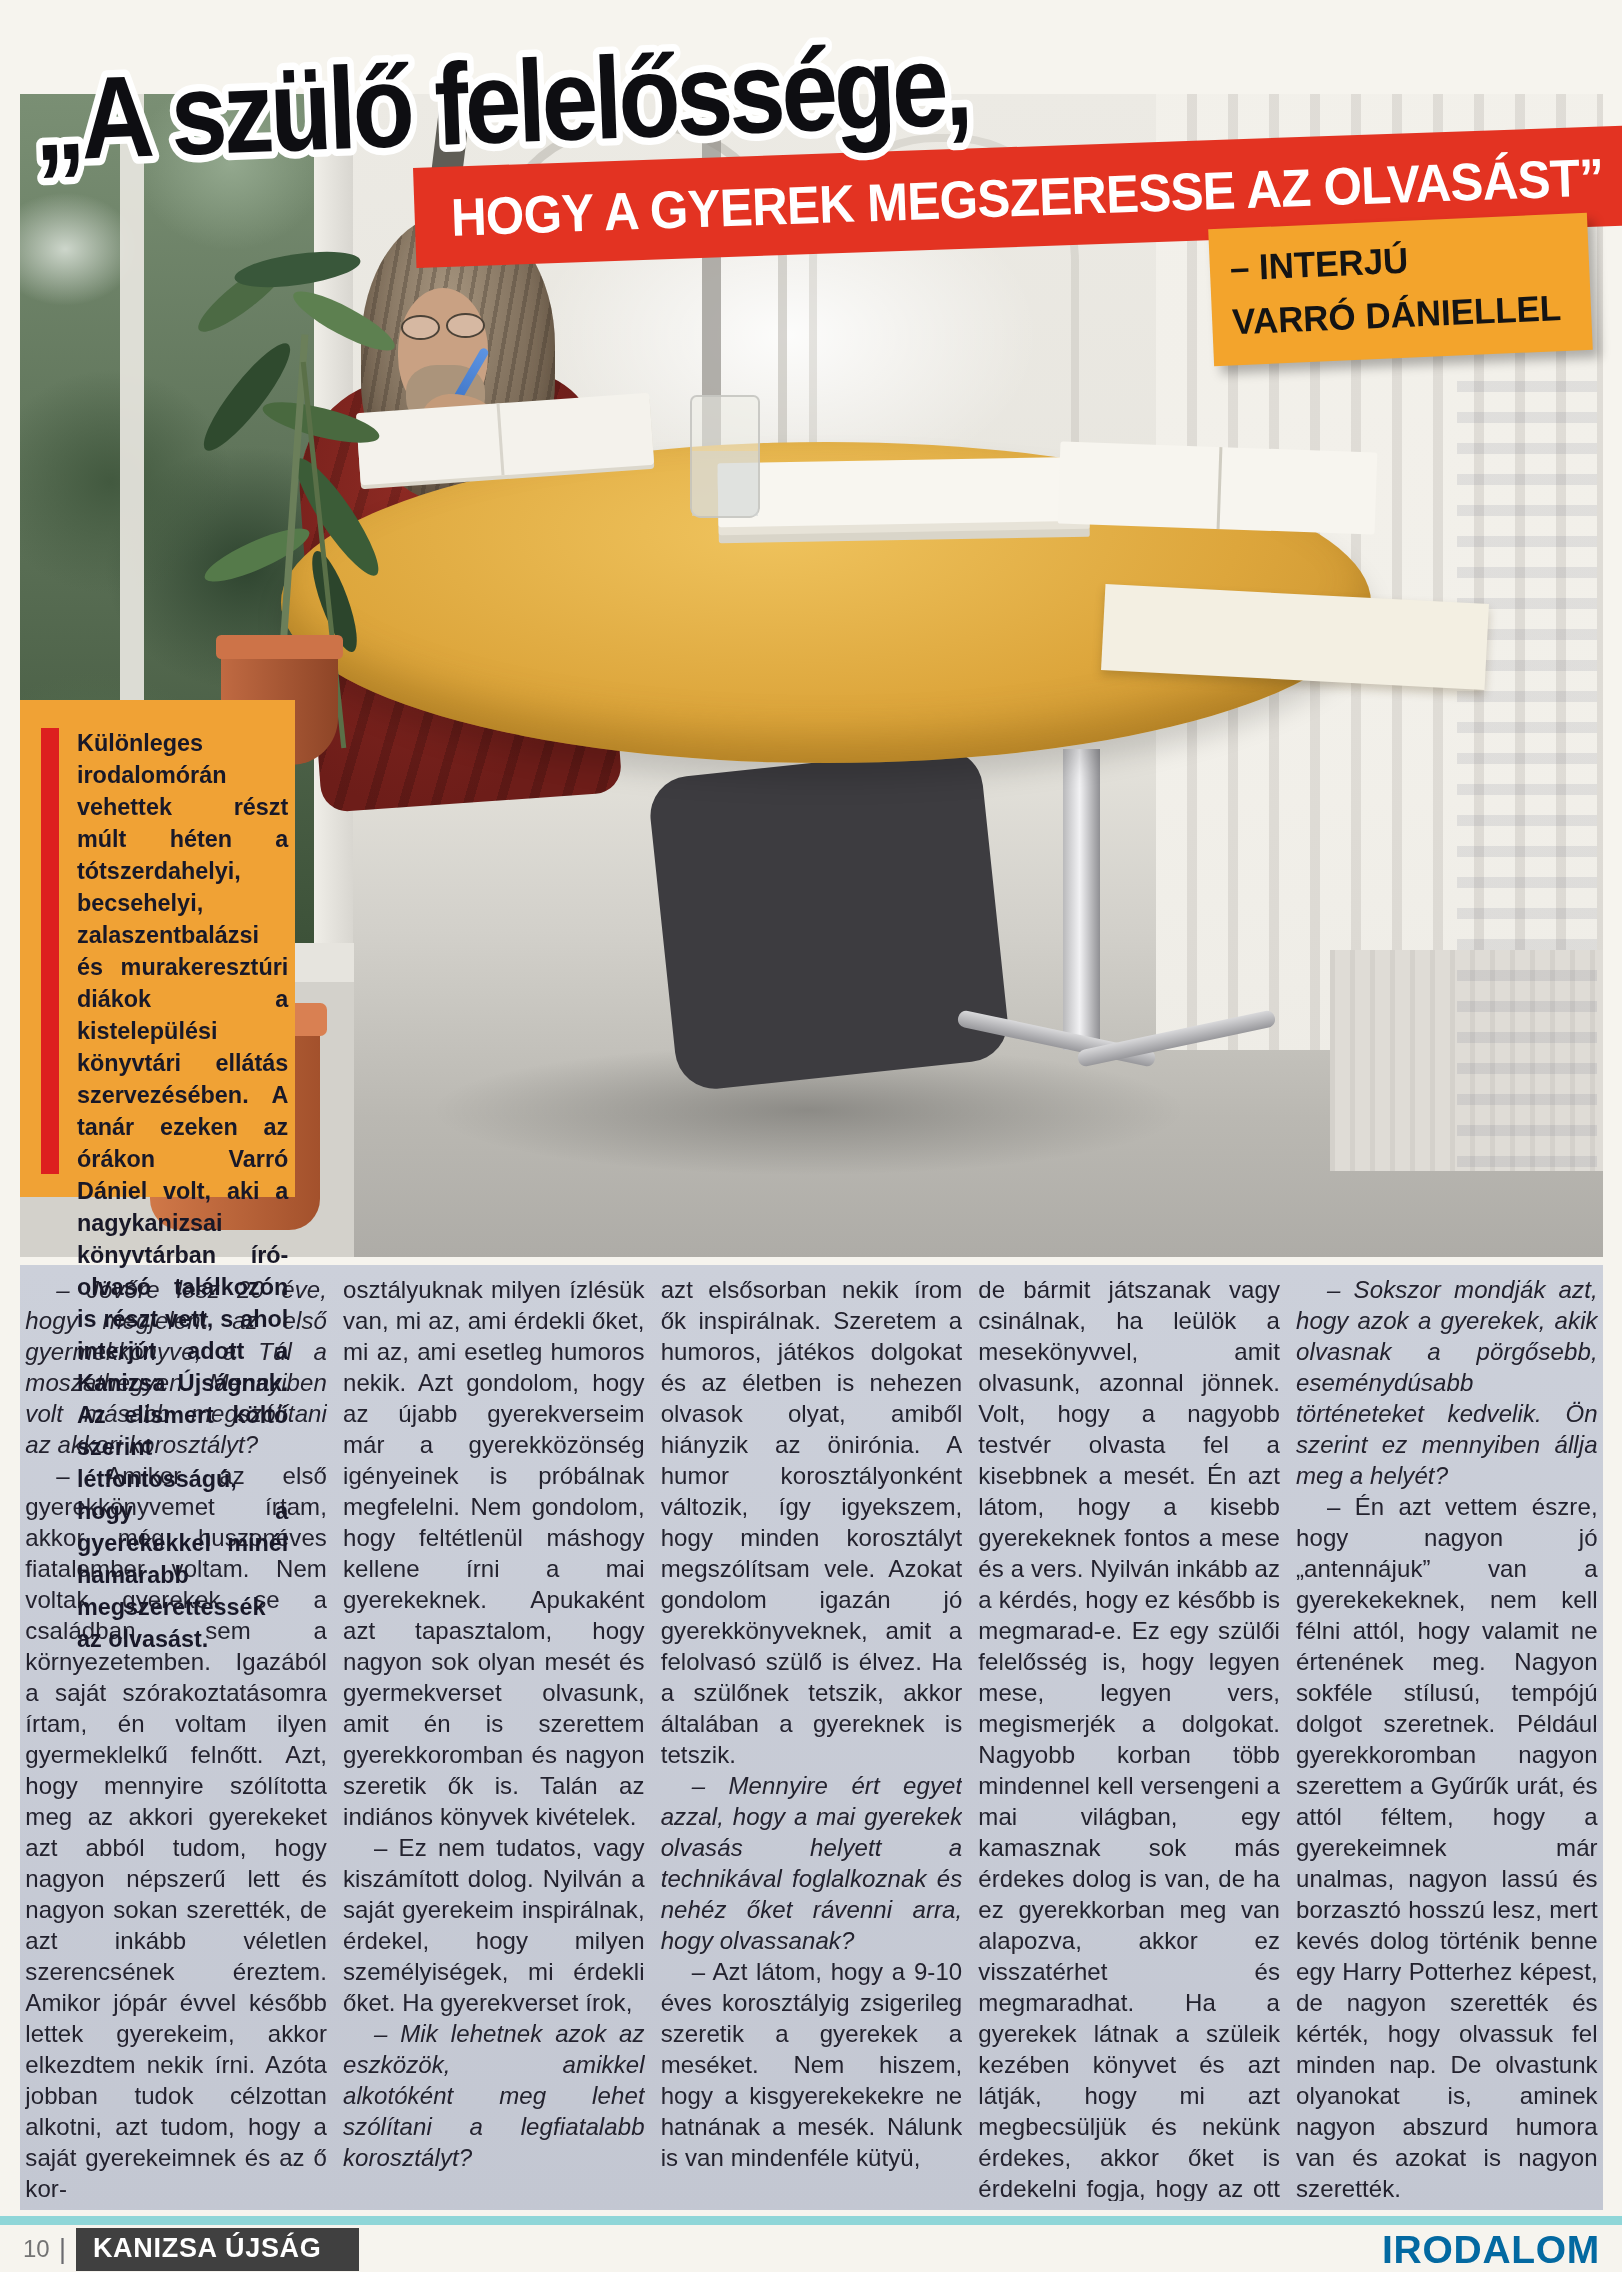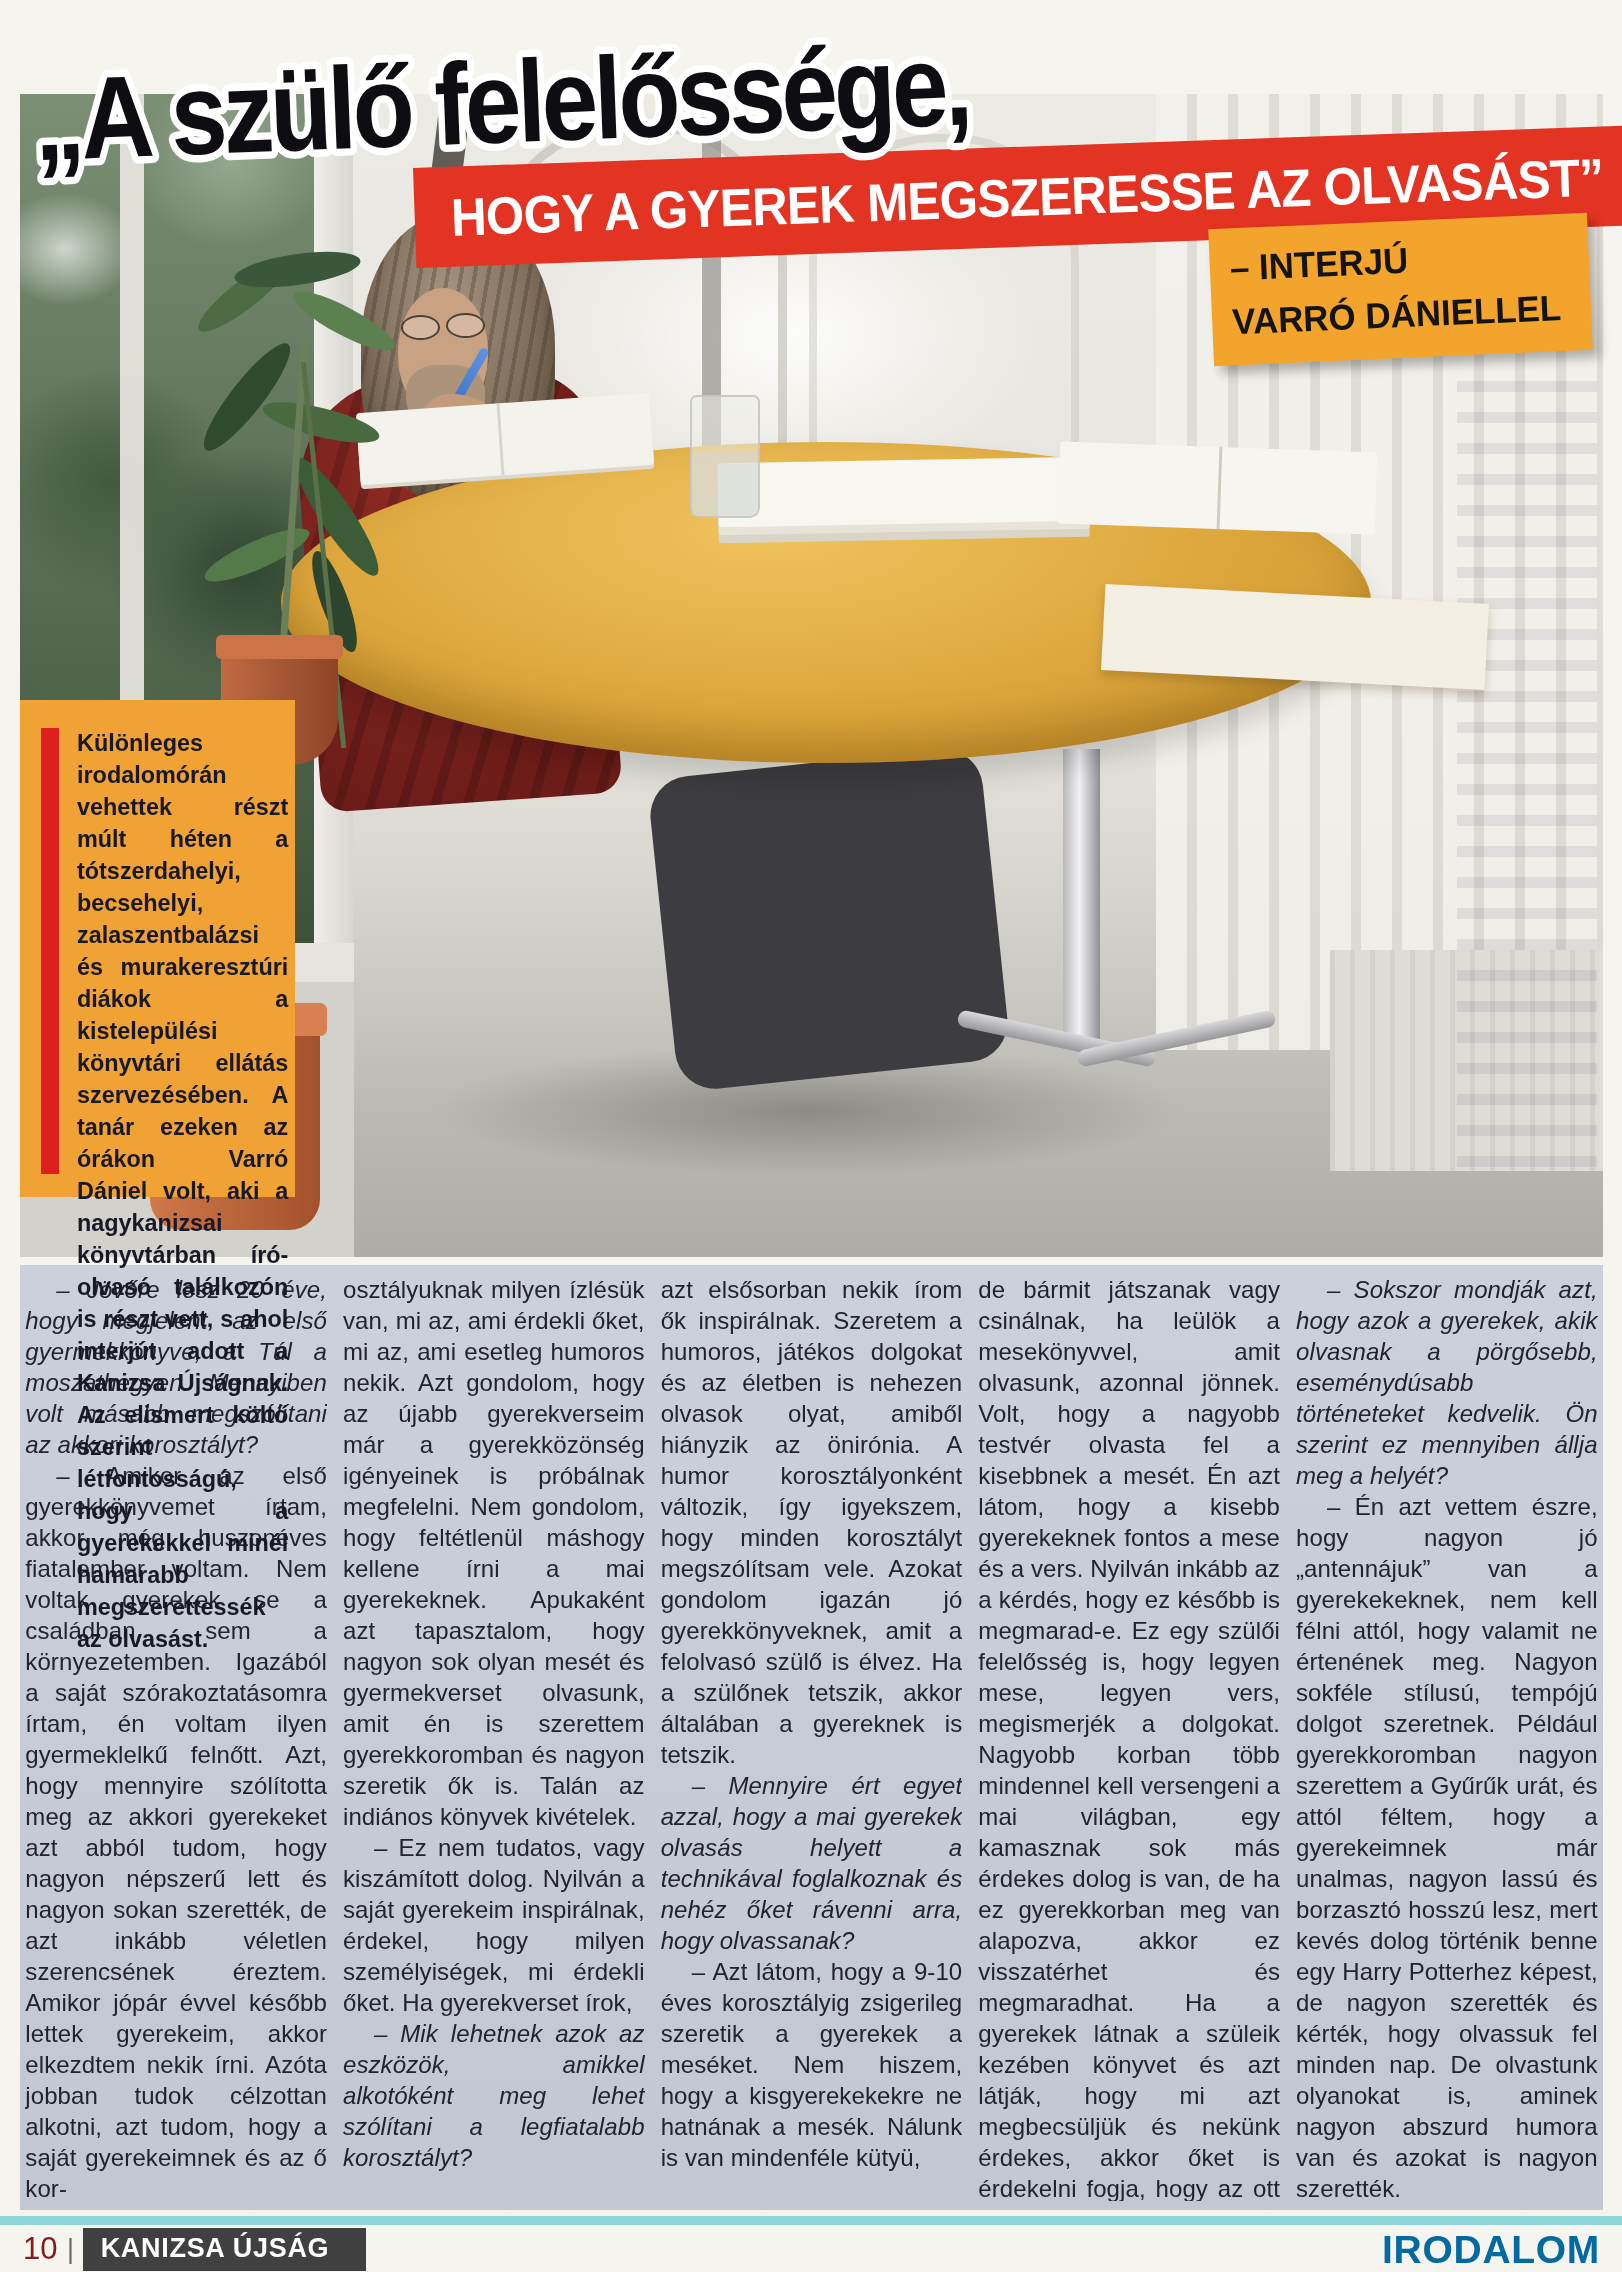--- a/index.html
+++ b/index.html
@@ -107,21 +107,21 @@
   .col{overflow:hidden;}
   .para{margin:0;text-align:justify;font-size:24px;line-height:31px;color:#23222e;letter-spacing:0.1px;}
   .para.q{font-style:italic;}
   .para.q,.para.a{text-indent:31px;}
 
   
   .rule{position:absolute;left:0;right:0;top:2216px;height:9.4px;background:#8fd6d8;}
   .footer{position:absolute;left:0;right:0;top:2226px;height:47px;display:flex;align-items:center;
       justify-content:space-between;padding:0 23px;box-sizing:border-box;}
   .footer-left{display:flex;align-items:center;gap:9.4px;}
-  .page-num{font-size:31px;color:#7f1d1d;}
+  .page-num{font-size:24px;color:#737373;}
   .f-sep{font-size:27px;color:#6b6b70;}
   .pub-box{background:#404040;color:#ffffff;font-weight:bold;font-size:27px;letter-spacing:0.7px;
       padding:5.3px 37px 6.7px 17.4px;}
   .section{font-weight:800;font-size:39px;color:#0369a1;letter-spacing:0.7px;}
 </style>
 </head>
 <body>
 
 <div class="page">
 

